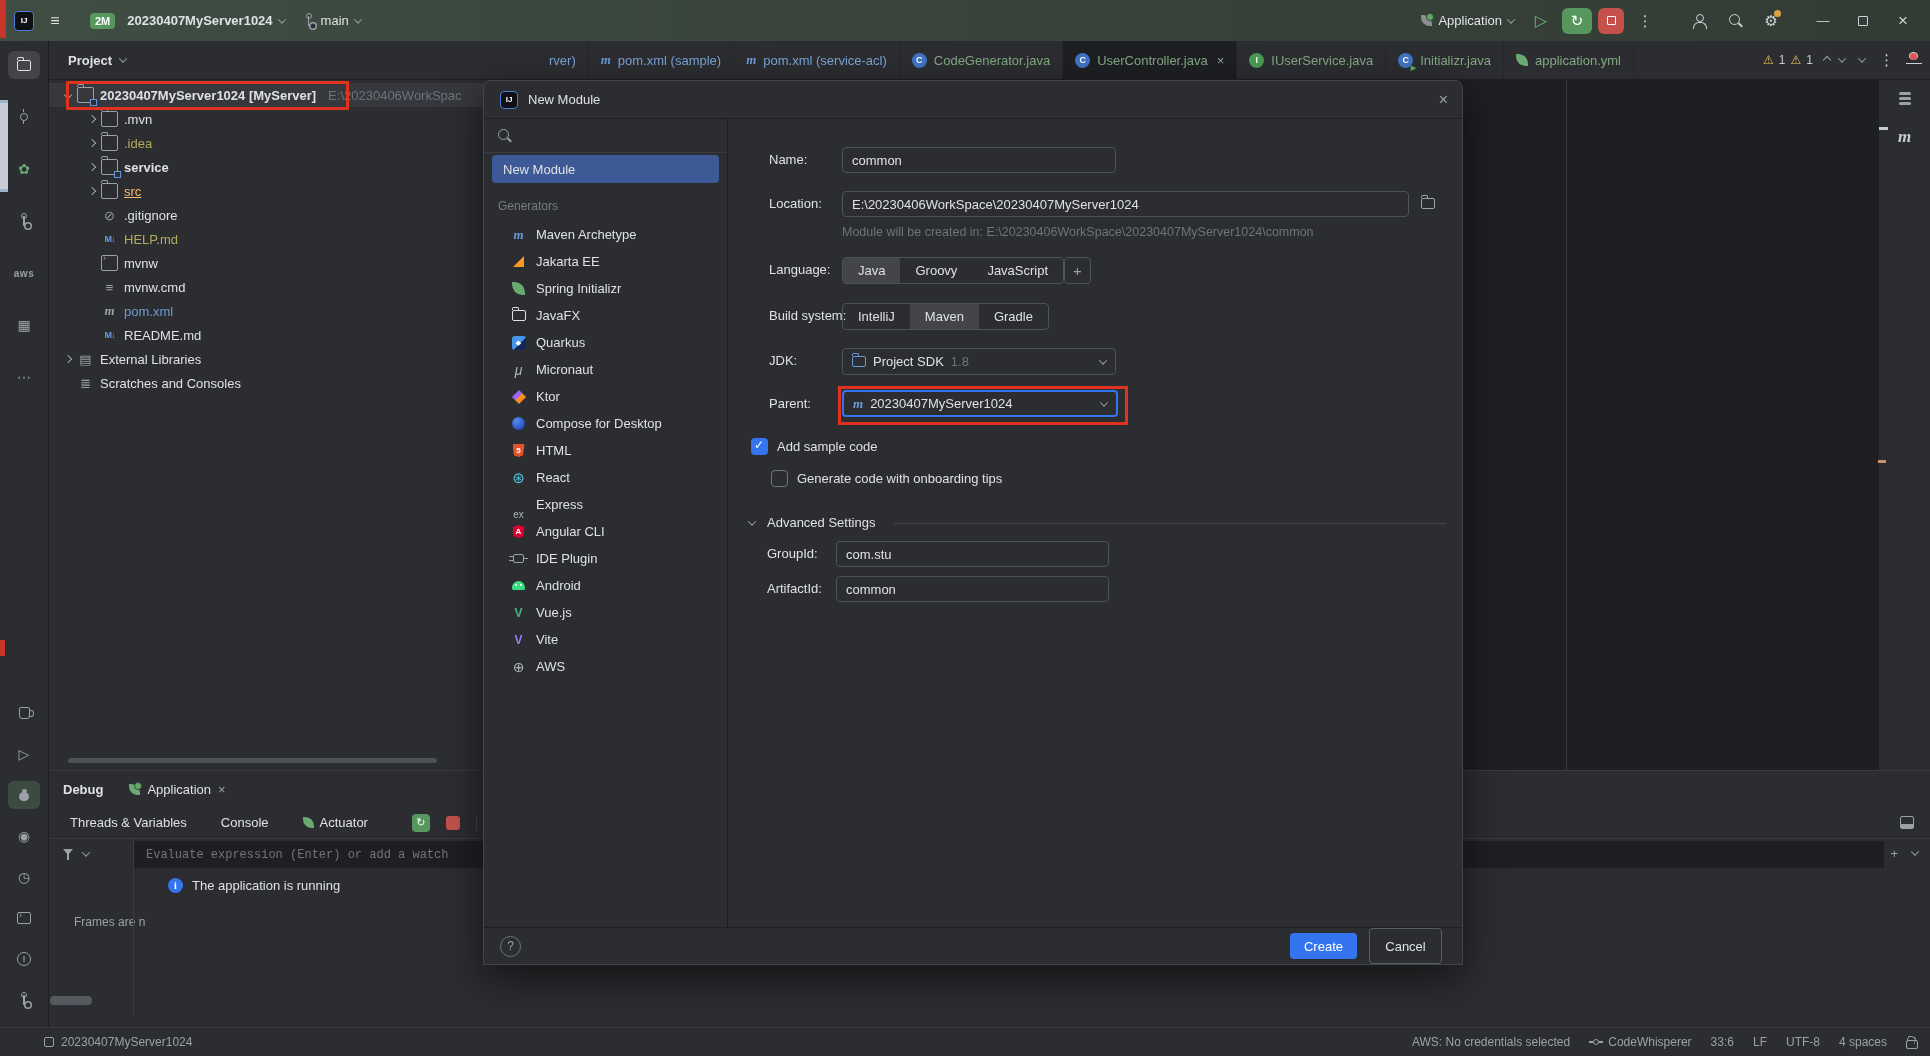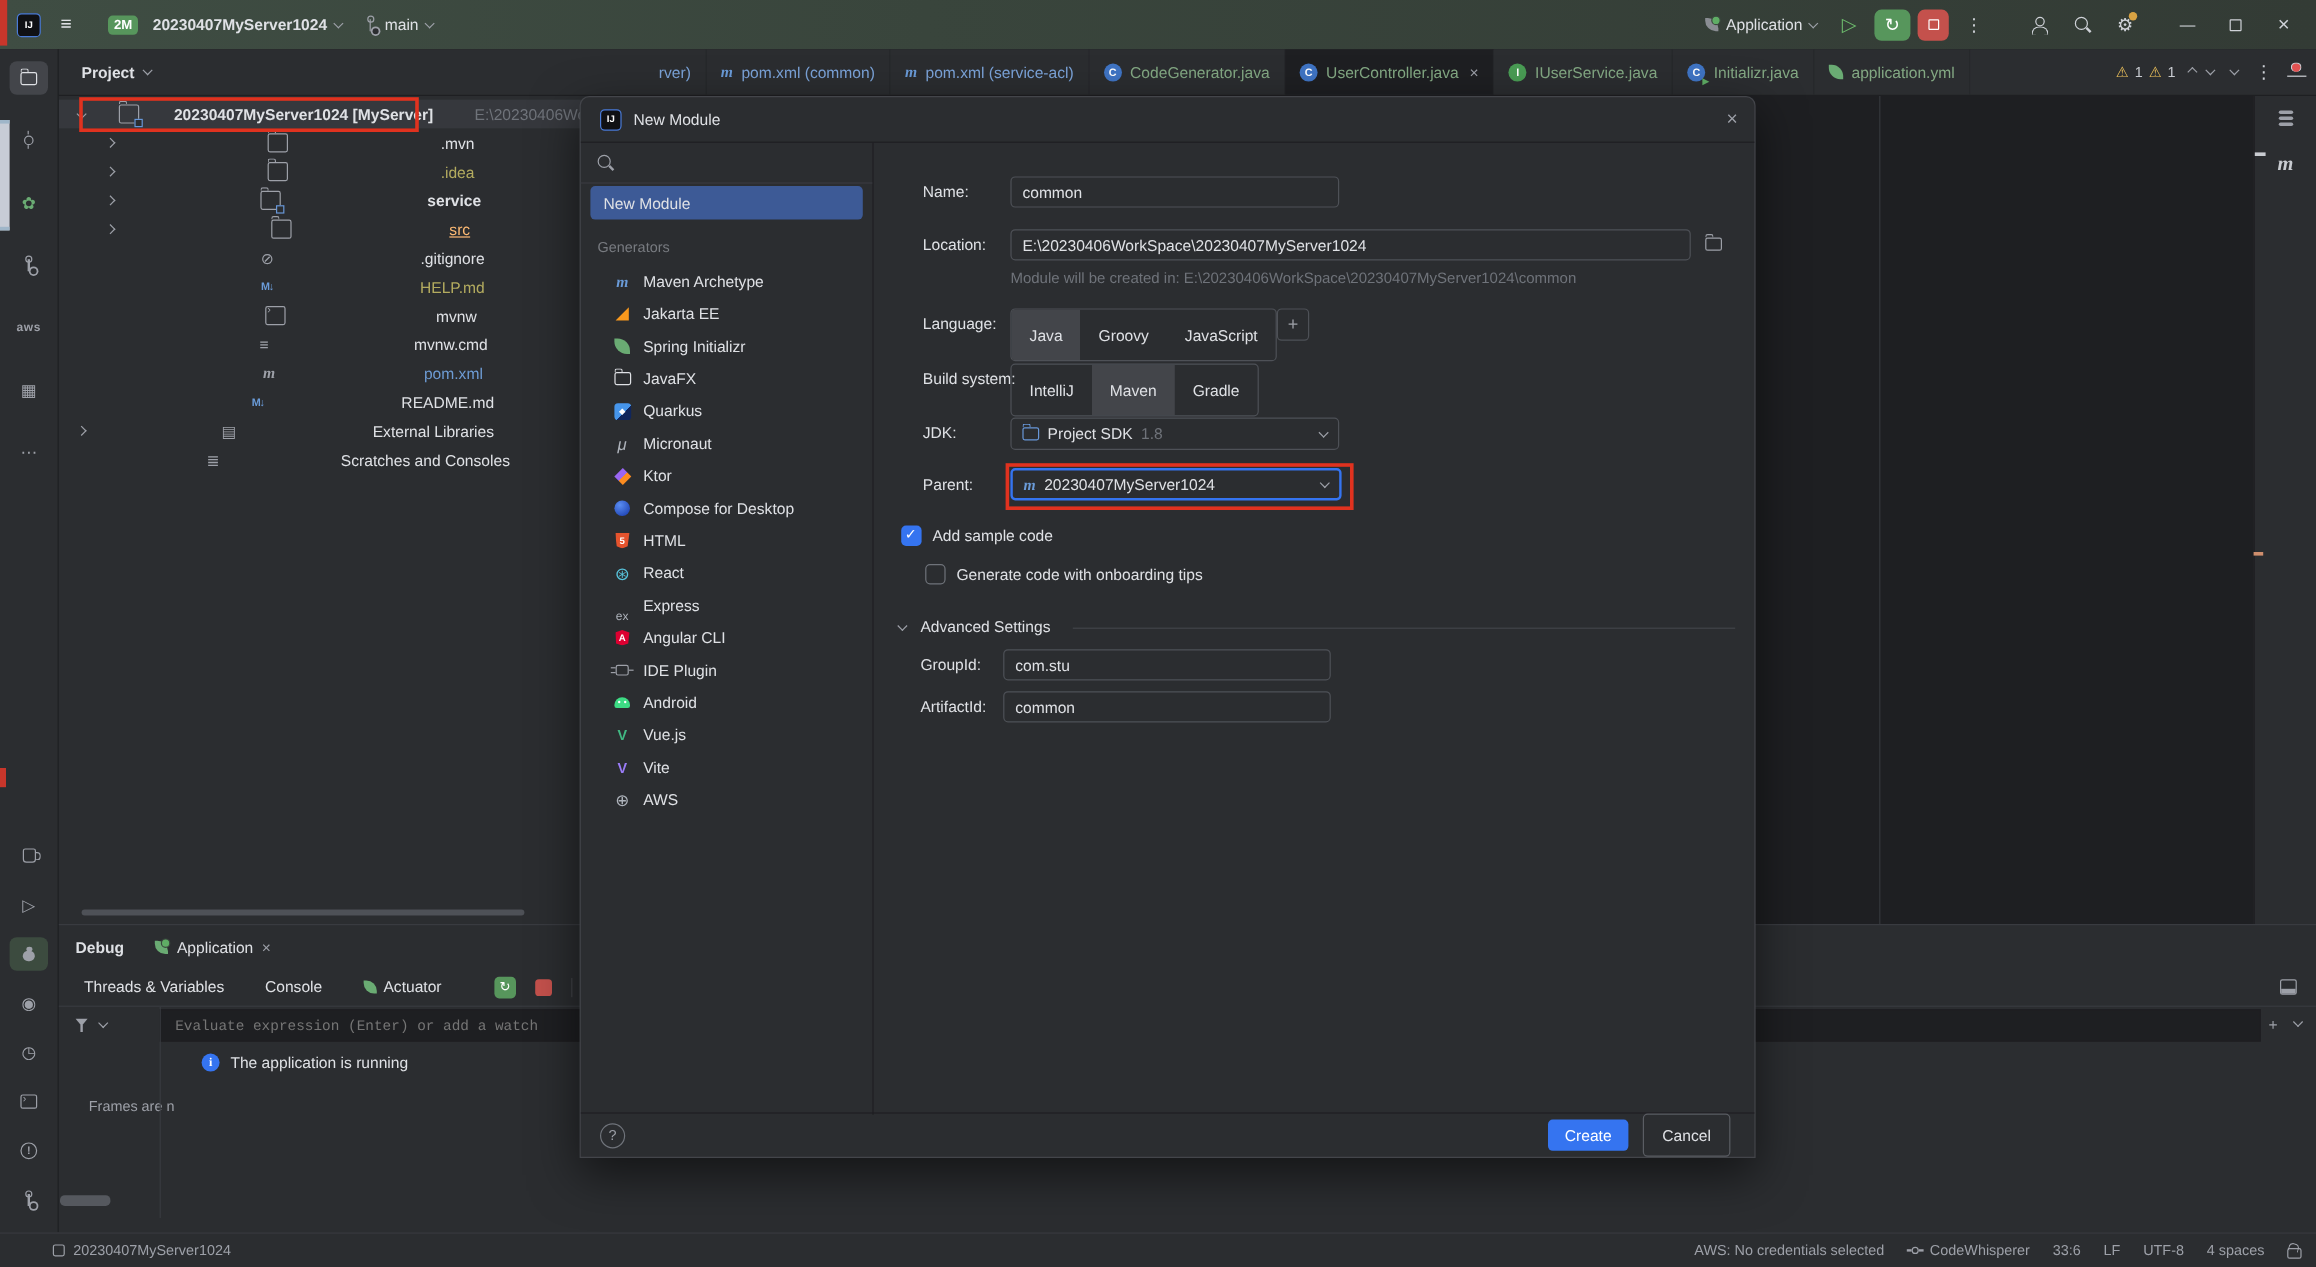--- a/index.html
+++ b/index.html
@@ -78,21 +78,21 @@
   .toolrow-right { margin-left:auto; display:flex; align-items:center; gap:14px; padding-right:10px; }
   .inspect { display:flex; align-items:center; gap:5px; font-size:12px; color:#c8cbd0; }
   .warn-tri { color:#f2c55c; font-size:12px; }
   .ic-bell { width:12px; height:13px; position:relative; display:inline-block; }
   .ic-bell::before { content:""; position:absolute; left:1px; top:0; width:10px; height:9px; border:1.6px solid #cfd2d8; border-bottom:none; border-radius:6px 6px 0 0; }
   .ic-bell::after { content:""; position:absolute; left:-2px; right:-2px; top:9px; height:1.6px; background:#cfd2d8; }
   .belldot::before { content:""; position:absolute; right:-2px; top:-2px; width:7px; height:7px; border-radius:50%; background:#e35252; z-index:2; }
 
   
   .project-panel { position:absolute; left:49px; top:80px; width:481px; bottom:286px; background:#2b2d30; border-right:1px solid #1e1f22; overflow:hidden; padding-top:3px; }
-  .trow { height:24px; display:flex; align-items:center; gap:17px; white-space:nowrap; padding-left:16px;justify-content:space-between; }
+  .trow { height:24px; display:flex; align-items:center; gap:6px; white-space:nowrap; padding-left:16px; }
   .trow.lvl1 { padding-left:40px; }
   .trow.sel { background:#36383d; }
   .trow .lbl.bold { font-weight:bold; }
   .trow .suffix { color:#6f737a; margin-left:6px; }
   .tchev { width:6px; height:6px; border-right:1.6px solid #9da0a8; border-bottom:1.6px solid #9da0a8; flex:none; }
   .tchev.open { transform:rotate(45deg); }
   .tchev.closed { transform:rotate(-45deg); }
   .tchev.none { visibility:hidden; }
   .ticon { width:17px; height:16px; display:inline-flex; align-items:center; justify-content:center; flex:none; color:#9da0a8; font-size:13px; }
   .ic-md { font-size:9px; font-weight:bold; color:#6a9bd8; letter-spacing:-1px; }
@@ -177,21 +177,21 @@
   .ic-android { width:13px; height:9px; background:#3ddc84; border-radius:7px 7px 2px 2px; position:relative; }
   .ic-android::before { content:""; position:absolute; left:3px; top:3px; width:2px; height:2px; border-radius:50%; background:#fff; box-shadow:5px 0 0 #fff; }
   .ic-vue { color:#41b883; font-weight:bold; font-size:12px; }
   .ic-vite { color:#9a7cf7; font-weight:bold; font-size:12px; }
   .ic-aws2 { color:#aeb3bb; font-size:14px; }
   .ic-jdkfold { color:#6897d8; }
 
   .frm-label { position:absolute; color:#dfe1e5; }
   .inp { position:absolute; height:26px; background:transparent; border:1px solid #4e5157; border-radius:4px; color:#dfe1e5; font-size:13px; font-family:"Liberation Sans",sans-serif; padding:0 9px; outline:none; }
   .hint { position:absolute; color:#6f737a; font-size:12.5px; }
-  .seg { position:absolute; height:44px; display:flex; border:1px solid #4e5157; border-radius:4px; overflow:hidden; }
+  .seg { position:absolute; height:27px; display:flex; border:1px solid #4e5157; border-radius:4px; overflow:hidden; }
   .seg-item { padding:0 15px; display:flex; align-items:center; font-size:13px; color:#dfe1e5; }
   .seg-item.on { background:#43454a; }
   .plusbtn { position:absolute; width:27px; height:27px; border:1px solid #4e5157; border-radius:4px; display:flex; align-items:center; justify-content:center; color:#9da0a8; font-size:15px; }
   .dd { position:absolute; height:27px; border:1px solid #4e5157; border-radius:4px; display:flex; align-items:center; gap:7px; padding:0 9px; }
   .dd .chev { margin-left:auto; }
   .dd.focus { border:2px solid #3574f0; }
   .dd .dim { color:#6f737a; }
   .cb { position:absolute; width:17px; height:17px; border-radius:4px; }
   .cb.on { background:#3574f0; }
   .cb.on::after { content:"✓"; color:#fff; font-size:12px; position:absolute; left:3px; top:0px; }
@@ -325,21 +325,21 @@
   </div>
   <div class="tabstrip">
 
   <div class="etab">
         <span class="glyph"></span>
         <span class="lbl" style="color: rgb(123, 163, 216);">rver)</span>
 
       </div>
       <div class="etab">
         <span class="glyph ic-mvn">m</span>
-        <span class="lbl" style="color: rgb(123, 163, 216);">pom.xml (common)</span>
+        <span class="lbl" style="color: rgb(123, 163, 216);">pom.xml (sample)</span>
 
       </div>
       <div class="etab">
         <span class="glyph ic-mvn">m</span>
         <span class="lbl" style="color: rgb(123, 163, 216);">pom.xml (service-acl)</span>
 
       </div>
       <div class="etab">
         <span class="glyph cir ic-class">C</span>
         <span class="lbl" style="color: rgb(131, 168, 131);">CodeGenerator.java</span>

